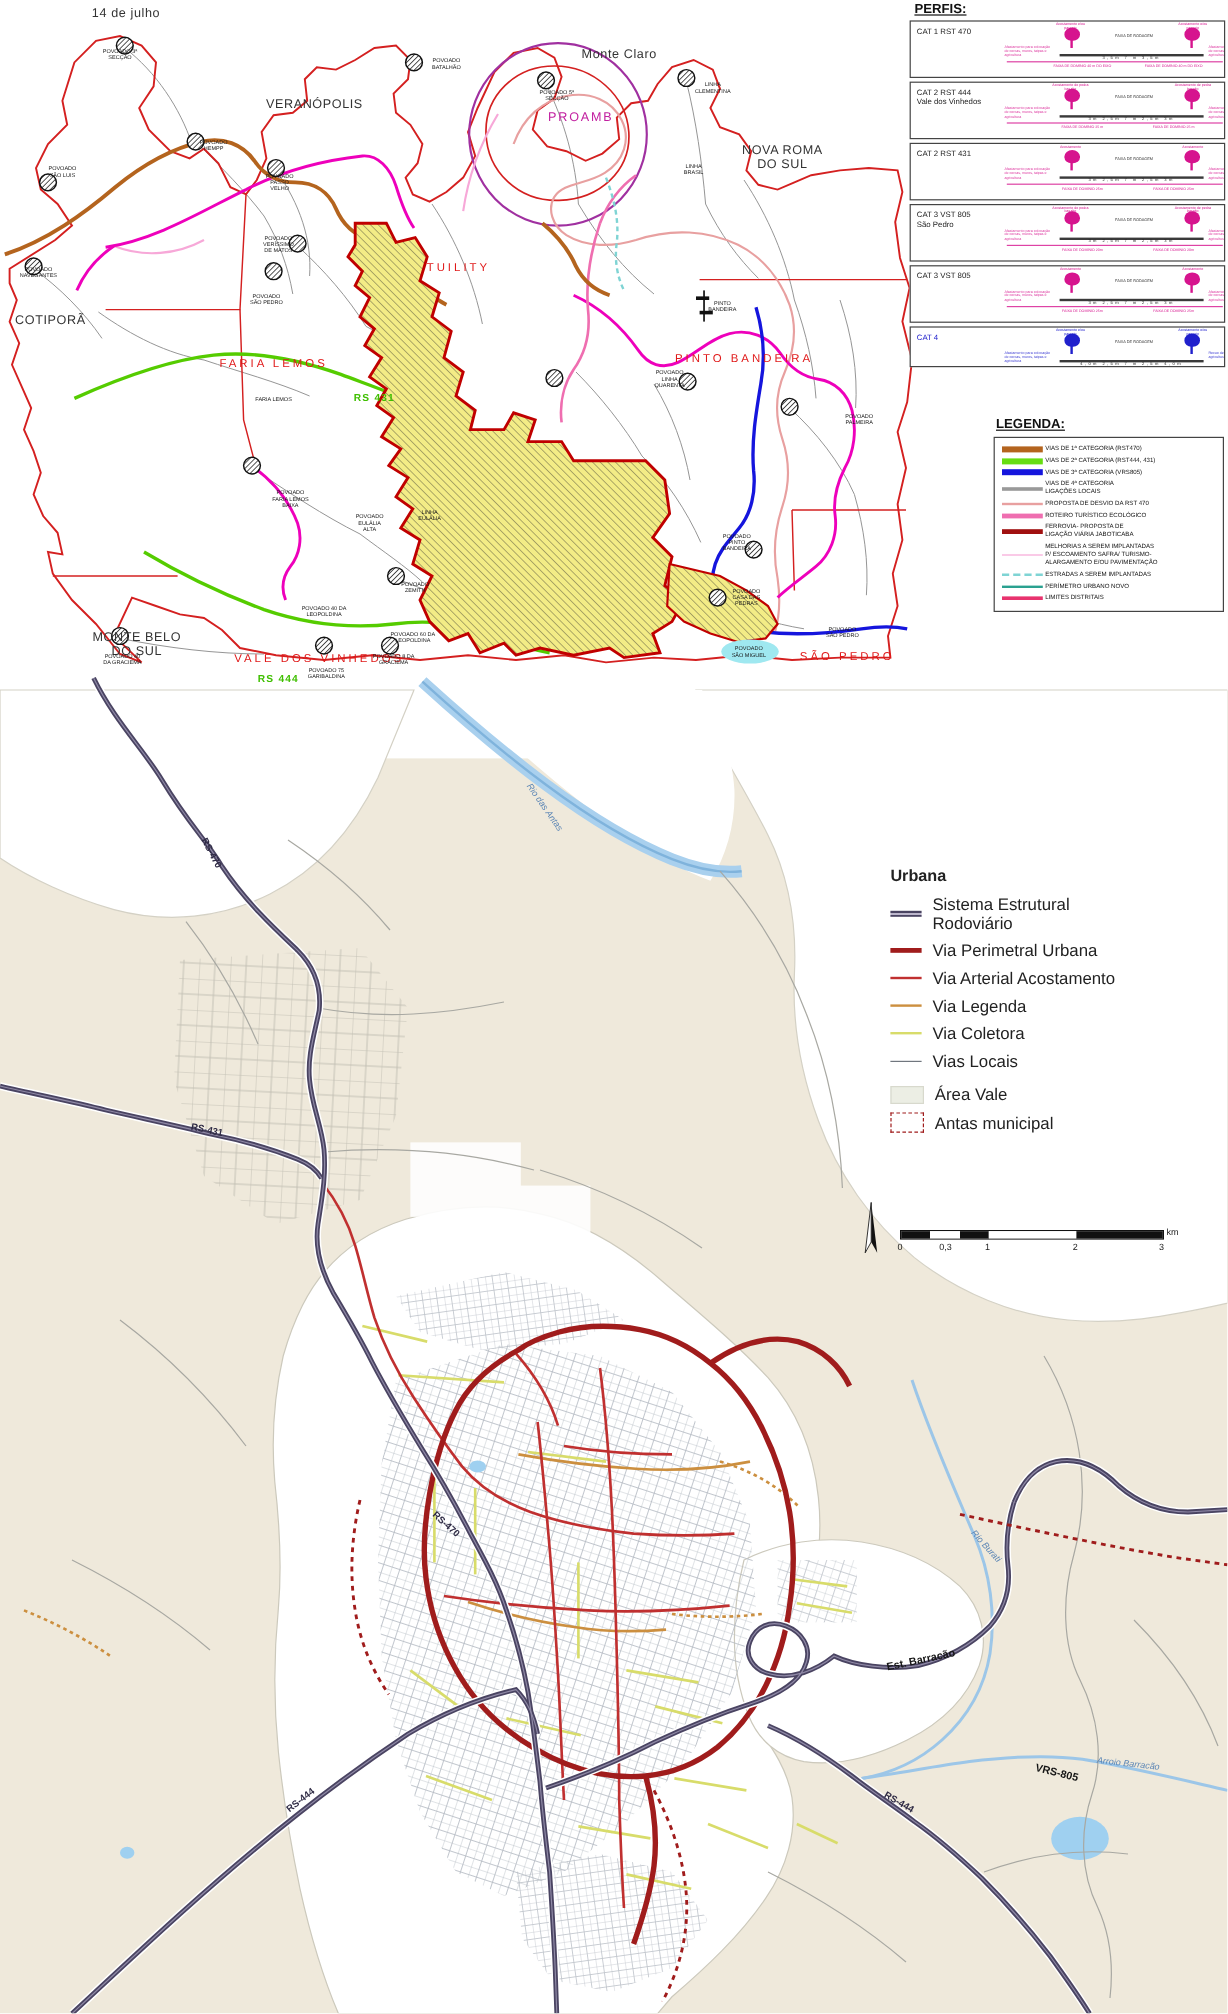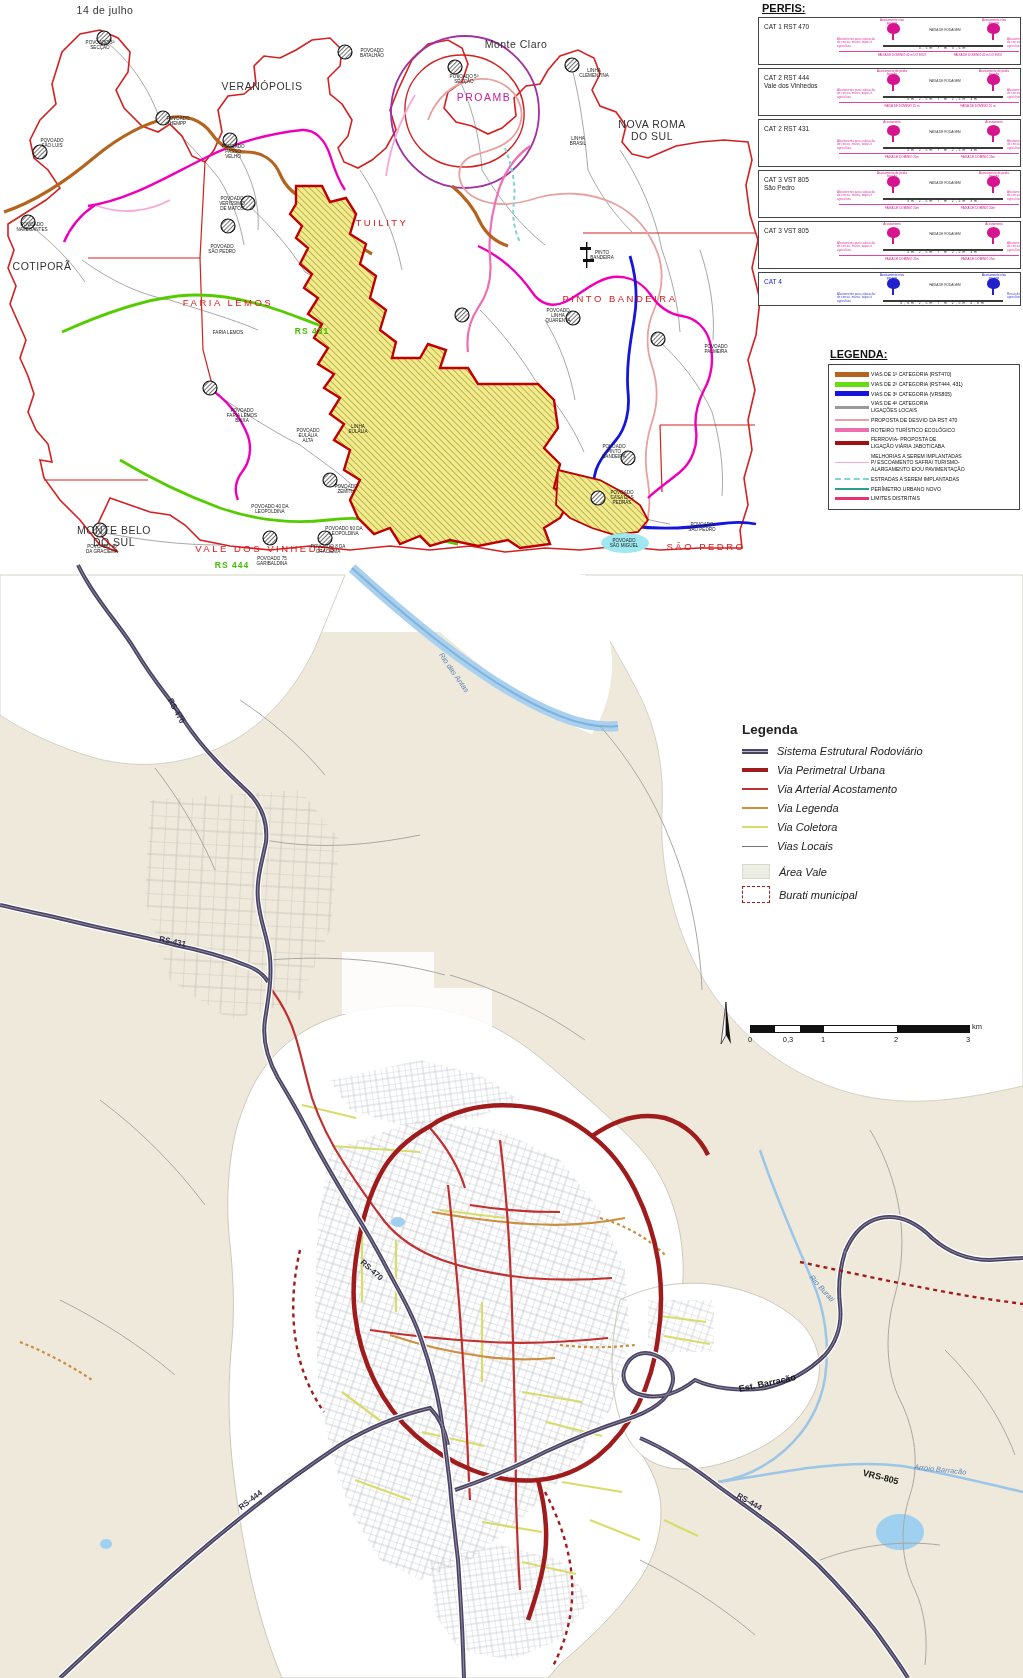--- a/index.html
+++ b/index.html
@@ -42,21 +42,21 @@
   .lrow{display:flex;align-items:center;margin-bottom:3.2px;}
   .lsw{flex:0 0 38px;display:flex;justify-content:center;align-items:center;}
   .lsw i{display:block;width:34px;}
   .llab{font-size:5.1px;line-height:1.3;color:#111;white-space:pre-line;}
 
   
   #legenda2{position:absolute;left:742px;top:722px;width:220px;}
   #legenda2 .l2title{font-size:13.5px;font-weight:bold;color:#222;margin-bottom:8px;}
   .brow{display:flex;align-items:center;margin-bottom:7px;}
   .bsw{flex:0 0 26px;margin-right:9px;}
-  .blab{font-size:11px;color:#222;font-style:italic;}
+  .blab{font-size:14px;color:#222;}
   .bsw-area{width:24px;height:13px;background:#eceee4;border:.5px solid #d8d9cd;}
   .bsw-limite{width:24px;height:15px;background:#fff;border:1.6px dashed #a01c1c;}
   .brow.gap{margin-top:12px;}
 
   
   #scalebar{position:absolute;left:716px;top:998px;width:280px;height:50px;}
   #sb-bar{position:absolute;left:34px;top:27px;width:218px;height:6px;border:1px solid #111;display:flex;}
   #sb-bar i{display:block;height:100%;}
   .sb-tick{position:absolute;top:37px;font-size:7.5px;color:#222;transform:translateX(-50%);}
   #sb-km{position:absolute;left:256px;top:24px;font-size:7.5px;color:#222;}
@@ -568,21 +568,21 @@
             <span class="fx">FAIXA DE RODAGEM</span>
             <span class="roadline"></span>
             <span class="dims">4,0m  2,5m  7 m  2,5m  4,0m</span>
             <span class="afast right">Recuo de jardim e/ou agricultura</span>
           </div>
         </div>
       </div>
 </div>
 
 <div id="legenda2">
-  <div class="l2title">Legenda</div>
+  <div class="l2title">Urbana</div>
   <div id="legenda2-items">
         <div class="brow">
           <span class="bsw" style="height:5px;background:linear-gradient(#4a4462 30%, #bcb6cc 30% 70%, #4a4462 70%)"></span>
           <span class="blab">Sistema Estrutural Rodoviário</span>
         </div>
         <div class="brow">
           <span class="bsw" style="height:4px;background:#a01c1c"></span>
           <span class="blab">Via Perimetral Urbana</span>
         </div>
         <div class="brow">
@@ -600,21 +600,21 @@
         <div class="brow">
           <span class="bsw" style="height:1px;background:#70767e"></span>
           <span class="blab">Vias Locais</span>
         </div>
         <div class="brow gap">
           <span class="bsw bsw-area"></span>
           <span class="blab">Área Vale</span>
         </div>
         <div class="brow">
           <span class="bsw bsw-limite"></span>
-          <span class="blab">Burati municipal</span>
+          <span class="blab">Antas municipal</span>
         </div>
       </div>
 </div>
 
 <div id="scalebar">
   <svg width="20" height="48" style="position:absolute;left:0;top:2px;">
     <path d="M10,2 L15,44 L10,35 Z" fill="#111"></path>
     <path d="M10,2 L5,44 L10,35 Z" fill="#fff" stroke="#111" stroke-width="0.7"></path>
   </svg>
   <div id="sb-bar">

